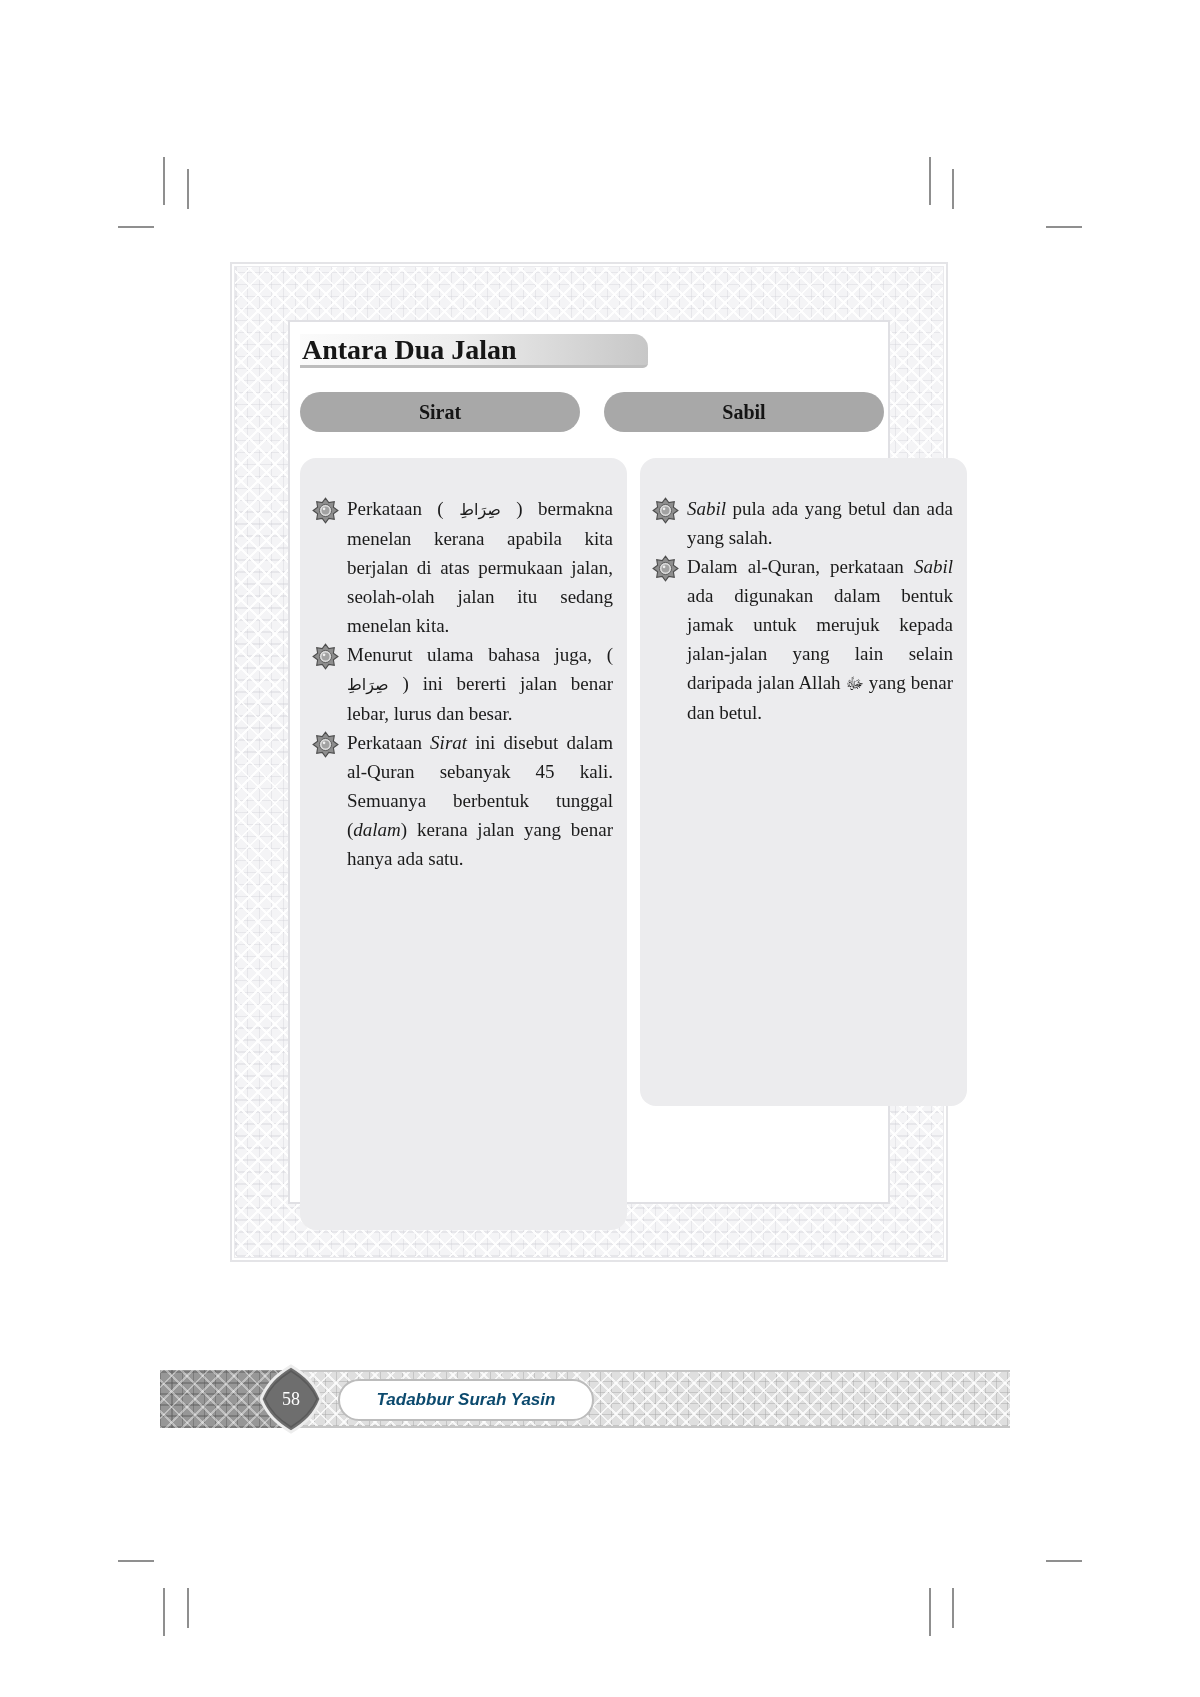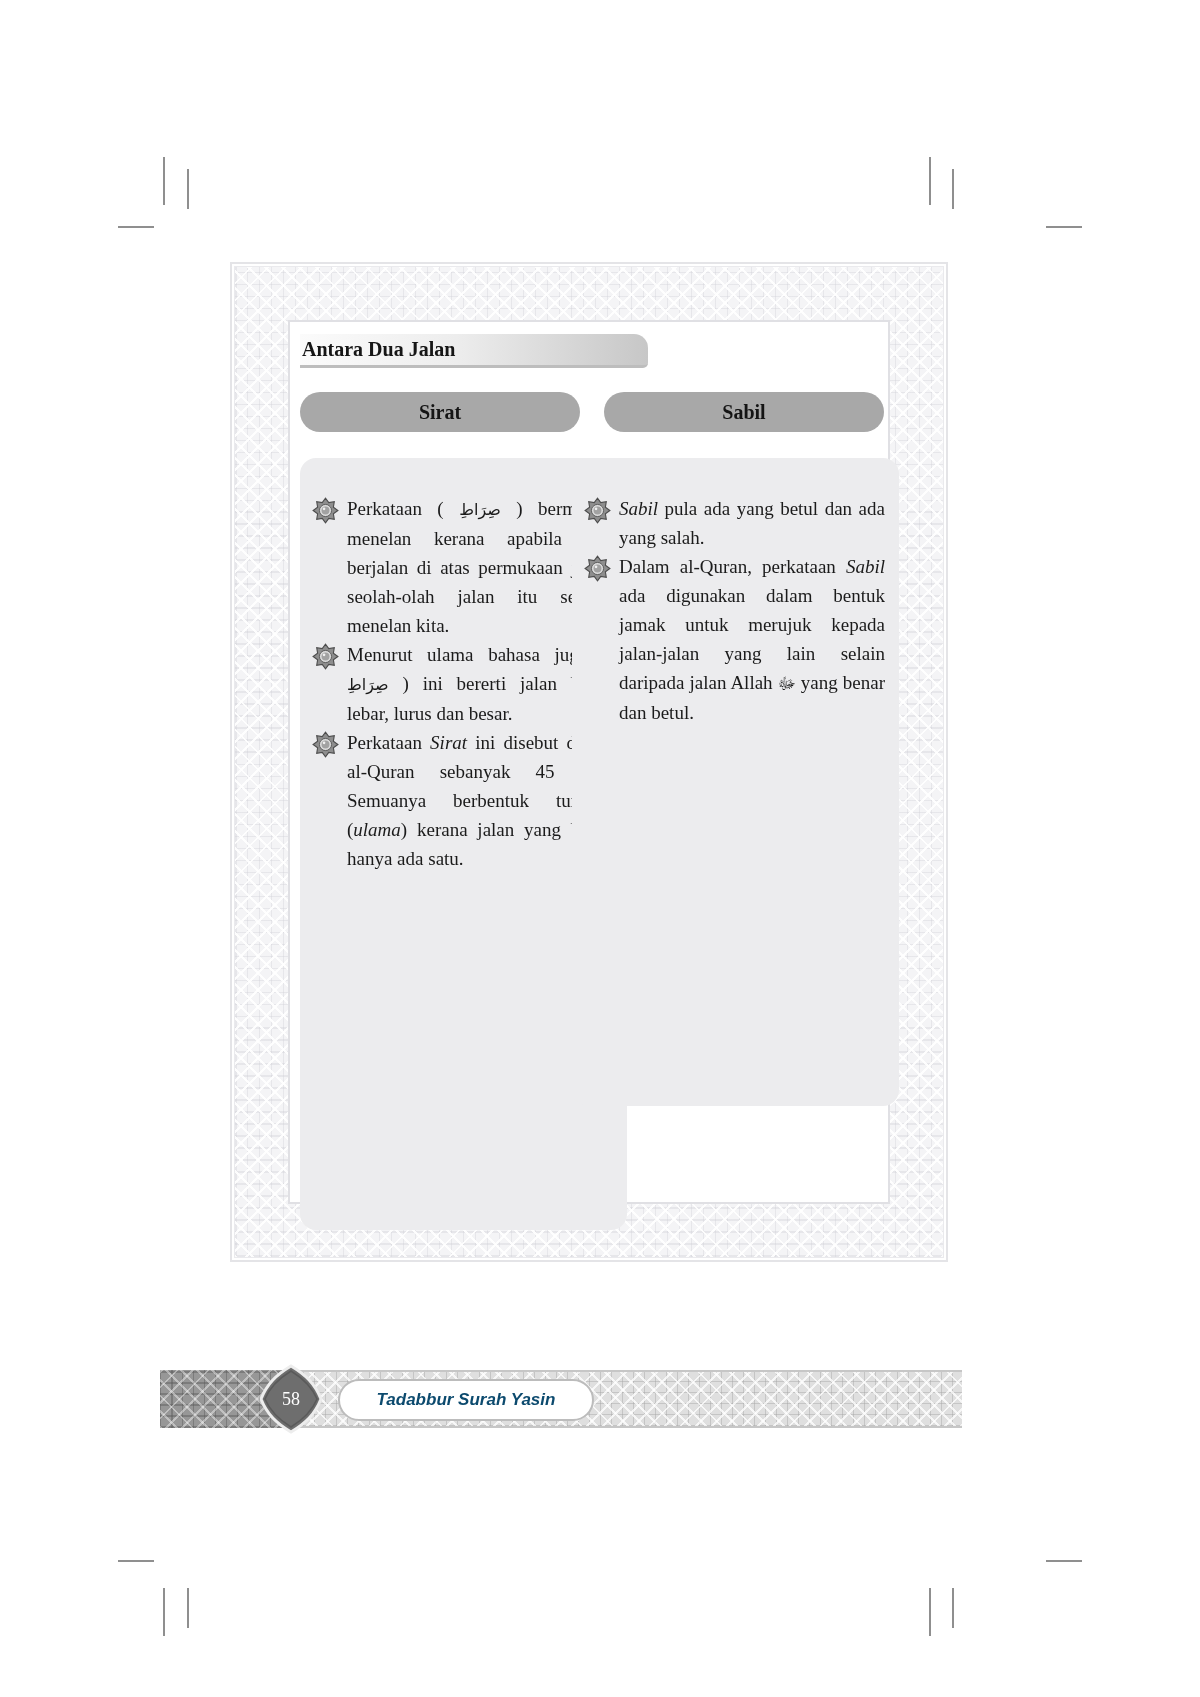--- a/index.html
+++ b/index.html
@@ -27,46 +27,46 @@
   .frame-inner{position:absolute;inset:58px;border:2px solid #e0e0e4;background:#ffffff;}
   
   .title-bar{
     position:absolute;left:300px;top:334px;width:348px;height:31px;
     background:linear-gradient(to right,#fbfbfb 0%,#ededed 45%,#c7c7c7 100%);
     border-top-right-radius:14px;border-bottom-right-radius:5px;
     border-bottom:3px solid #bdbdbd;
   }
   .title-text{
     position:absolute;left:2px;top:0;height:31px;line-height:31px;
-    font-size:20px;font-weight:bold;color:#161616;white-space:nowrap;
+    font-size:28px;font-weight:bold;color:#161616;white-space:nowrap;
   }
   
   .pill{
     position:absolute;top:392px;height:40px;border-radius:21px;background:#a8a8a8;
     text-align:center;line-height:40px;font-size:20px;font-weight:bold;color:#141414;
   }
   .pill.left{left:300px;width:280px;}
   .pill.right{left:604px;width:280px;}
   
   .card{
     position:absolute;top:458px;width:327px;background:#ececee;border-radius:16px;
     box-sizing:border-box;padding:36px 14px 18px 12px;
   }
   .card.left{left:300px;height:772px;}
-  .card.right{left:572px;height:648px;}
+  .card.right{left:640px;height:648px;}
   .bullet-row{display:flex;align-items:flex-start;}
   .bullet-icon{flex:none;width:27px;margin-right:8px;padding-top:3px;}
   .bullet-text{
     flex:1;font-size:19px;line-height:29px;text-align:justify;
     color:#1b1b1b;margin:0;
   }
   .it{font-style:italic;}
   .ar{font-family:"DejaVu Sans",sans-serif;font-size:16px;}
   
-  .footer{position:absolute;left:160px;top:1370px;width:802px;height:58px;}
+  .footer{position:absolute;left:160px;top:1370px;width:802px;height:58px;padding-left:48px;}
   .band{
     position:absolute;inset:0;
     background-color:#dfdfdf;
     border-top:2px solid #c6c6c6;border-bottom:2px solid #c6c6c6;
     background-image:
       repeating-linear-gradient(45deg, rgba(255,255,255,.75) 0 2px, transparent 2px 11px),
       repeating-linear-gradient(-45deg, rgba(255,255,255,.75) 0 2px, transparent 2px 11px),
       repeating-linear-gradient(0deg, rgba(165,165,165,.45) 0 1.5px, transparent 1.5px 11px),
       repeating-linear-gradient(90deg, rgba(165,165,165,.45) 0 1.5px, transparent 1.5px 11px);
   }
@@ -143,21 +143,21 @@
           </svg></span>
         <p class="bullet-text"><span>Menurut ulama bahasa juga, ( </span><span class="ar">صِرَاطِ</span><span> ) ini bererti jalan benar lebar, lurus dan besar.</span></p>
       </div>
       <div class="bullet-row">
         <span class="bullet-icon"><svg viewBox="0 0 24 24" width="27" height="27">
             <polygon points="23,12 19,14.9 19.8,19.8 14.9,19 12,23 9.1,19 4.2,19.8 5,14.9 1,12 5,9.1 4.2,4.2 9.1,5 12,1 14.9,5 19.8,4.2 19,9.1" fill="#8e8e8e" stroke="#4c4c4c" stroke-width="1"></polygon>
             <circle cx="12" cy="12" r="5.4" fill="#dcdcdc" stroke="#555555" stroke-width="0.8"></circle>
             <circle cx="12" cy="12" r="3.5" fill="#a2a2a2"></circle>
             <circle cx="10.7" cy="10.5" r="1.2" fill="#f0f0f0"></circle>
           </svg></span>
-        <p class="bullet-text"><span>Perkataan </span><span class="it">Sirat</span><span> ini disebut dalam al-Quran sebanyak 45 kali. Semuanya berbentuk tunggal (</span><span class="it">ulama</span><span>) kerana jalan yang benar hanya ada satu.</span></p>
+        <p class="bullet-text"><span>Perkataan </span><span class="it">Sirat</span><span> ini disebut dalam al-Quran sebanyak 45 kali. Semuanya berbentuk tunggal (</span><span class="it">dalam</span><span>) kerana jalan yang benar hanya ada satu.</span></p>
       </div>
     </div>
 </div>
 <div class="card right">
   <div>
       <div class="bullet-row">
         <span class="bullet-icon"><svg viewBox="0 0 24 24" width="27" height="27">
             <polygon points="23,12 19,14.9 19.8,19.8 14.9,19 12,23 9.1,19 4.2,19.8 5,14.9 1,12 5,9.1 4.2,4.2 9.1,5 12,1 14.9,5 19.8,4.2 19,9.1" fill="#8e8e8e" stroke="#4c4c4c" stroke-width="1"></polygon>
             <circle cx="12" cy="12" r="5.4" fill="#dcdcdc" stroke="#555555" stroke-width="0.8"></circle>
             <circle cx="12" cy="12" r="3.5" fill="#a2a2a2"></circle>

